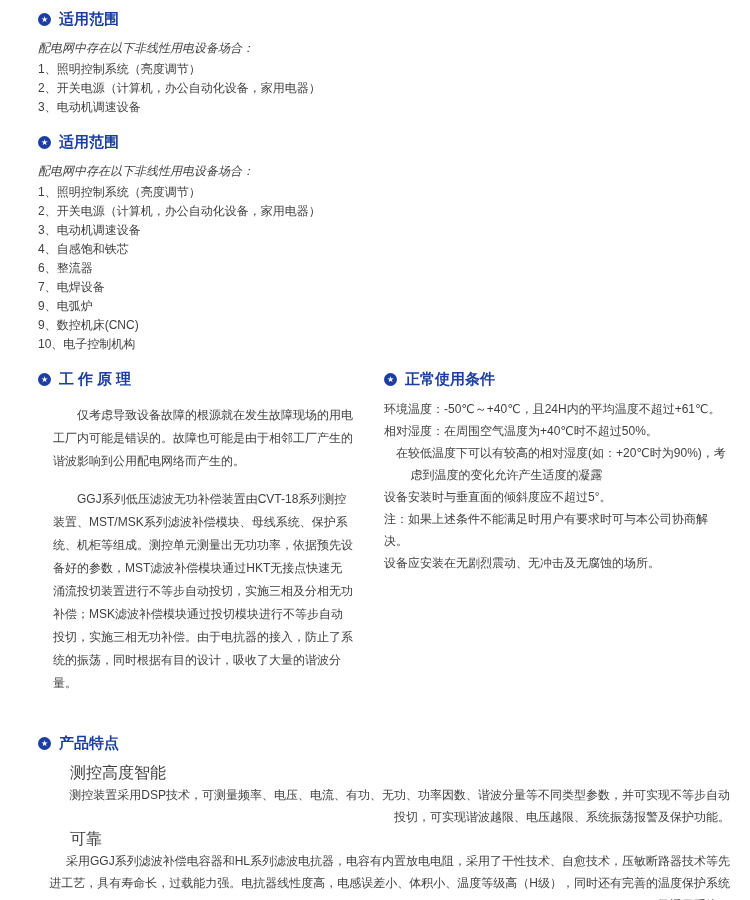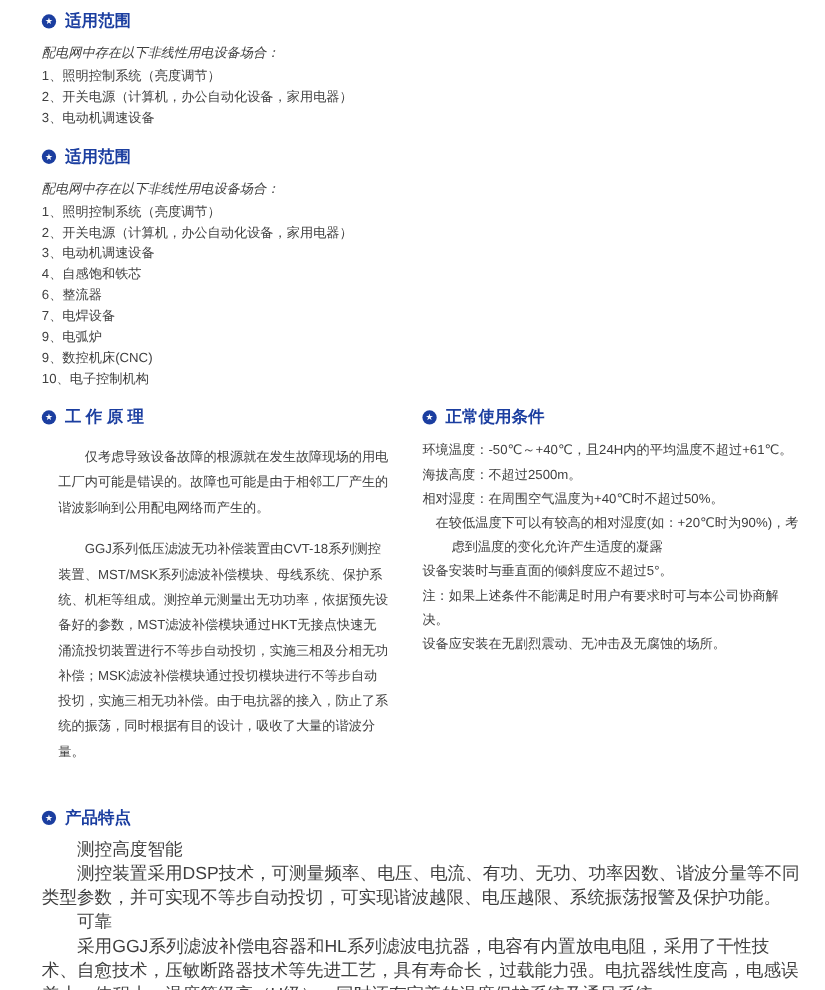--- a/index.html
+++ b/index.html
@@ -24,21 +24,21 @@
   .intro{font-size:12px;line-height:20px;margin-bottom:2px;font-style:italic;}
   .list .li{font-size:12px;line-height:19px;}
   .two-col{display:flex;gap:16px;margin-top:16px;align-items:flex-start;}
   .col-left{width:330px;flex:0 0 330px;}
   .col-right{flex:1;min-width:0;}
   .para{font-size:12px;line-height:23px;text-indent:2em;margin:15px;}
   .cond-line{font-size:12px;line-height:22px;}
   .cond-hang{padding-left:2.2em;text-indent:-1.2em;}
   .features{margin-top:24px;}
   .feat-sub{font-size:16px;line-height:22px;padding-left:2em;}
-  .feat-para{font-size:16px;line-height:22px;text-indent:2em;margin:0;}
+  .feat-para{font-size:12px;line-height:22px;text-indent:2em;margin:0;text-align:right;}
   .gap-sec{margin-top:16px;}
 </style>
 </head>
 <body>
 
 <div class="page">
 
   <div class="sec">
     <div class="sec-header">
       <span class="badge">★</span>
@@ -81,21 +81,20 @@
       <p class="para">仅考虑导致设备故障的根源就在发生故障现场的用电工厂内可能是错误的。故障也可能是由于相邻工厂产生的谐波影响到公用配电网络而产生的。</p>
       <p class="para">GGJ系列低压滤波无功补偿装置由CVT-18系列测控装置、MST/MSK系列滤波补偿模块、母线系统、保护系统、机柜等组成。测控单元测量出无功功率，依据预先设备好的参数，MST滤波补偿模块通过HKT无接点快速无涌流投切装置进行不等步自动投切，实施三相及分相无功补偿；MSK滤波补偿模块通过投切模块进行不等步自动投切，实施三相无功补偿。由于电抗器的接入，防止了系统的振荡，同时根据有目的设计，吸收了大量的谐波分量。</p>
     </div>
 
     <div class="col-right sec">
       <div class="sec-header">
         <span class="badge">★</span>
         <span>正常使用条件</span>
       </div>
       <div class="cond-line">环境温度：-50℃～+40℃，且24H内的平均温度不超过+61℃。</div>
-      <div class="cond-line">海拔高度：不超过2500m。</div>
       <div class="cond-line">相对湿度：在周围空气温度为+40℃时不超过50%。</div>
       <div class="cond-line cond-hang">在较低温度下可以有较高的相对湿度(如：+20℃时为90%)，考虑到温度的变化允许产生适度的凝露</div>
       <div class="cond-line">设备安装时与垂直面的倾斜度应不超过5°。</div>
       <div class="cond-line">注：如果上述条件不能满足时用户有要求时可与本公司协商解决。</div>
       <div class="cond-line">设备应安装在无剧烈震动、无冲击及无腐蚀的场所。</div>
     </div>
 
   </div>
 
   <div class="sec features">

